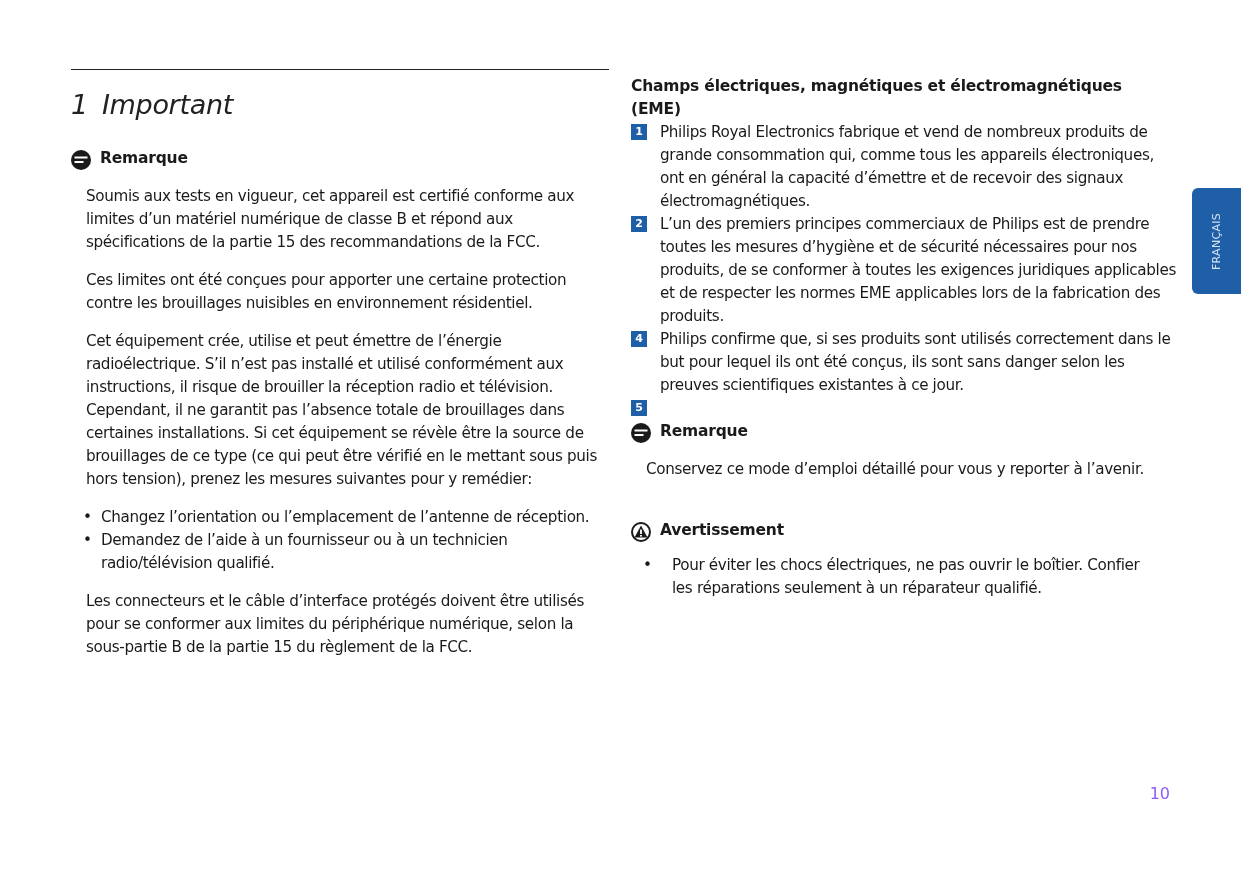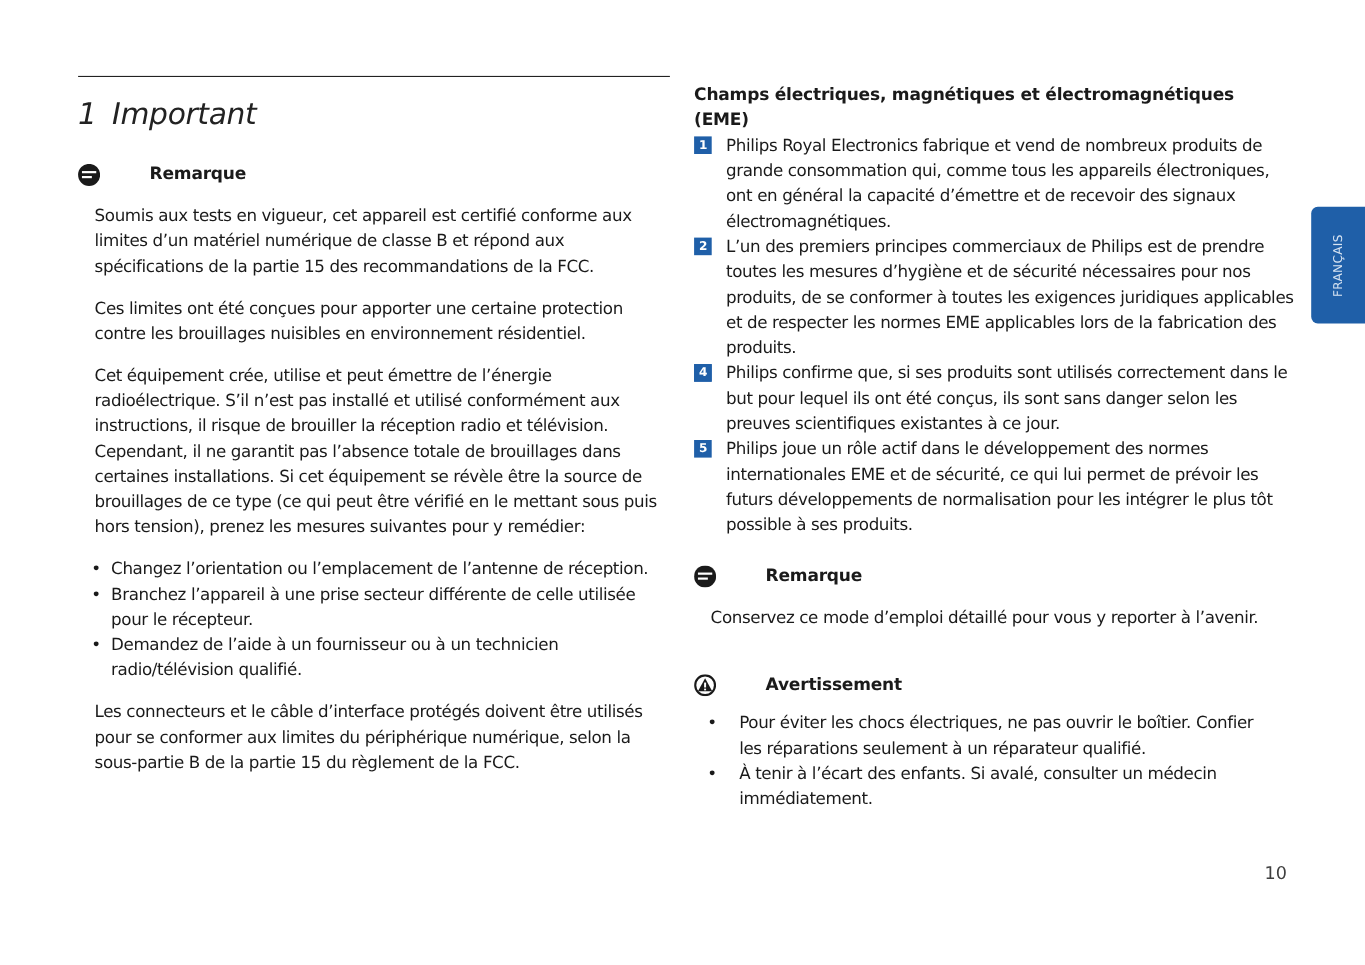--- a/index.html
+++ b/index.html
@@ -5,36 +5,36 @@
   html, body { margin: 0; padding: 0; background: #ffffff; }
   body { width: 1241px; height: 877px; position: relative; overflow: hidden;
          font-family: "DejaVu Sans", sans-serif; color: #1a1a1a; }
   .rule { position: absolute; left: 71px; top: 69px; width: 538px; height: 1px; background: #222; }
   .col-left { position: absolute; left: 71px; top: 85px; width: 545px; }
   .col-right { position: absolute; left: 631px; top: 75px; width: 545px; }
   h1.section-title { font-weight: normal; font-size: 27px; margin: 0 0 22px 0; letter-spacing: -0.3px; color: #222; line-height: 40px; font-style: italic; }
   h1.section-title .num { margin-right: 14px; }
   .body-text { font-size: 15.2px; line-height: 23px; letter-spacing: -0.35px; }
   .body-text p { margin: 15px; }
-  .note-head { display: flex; align-items: center; font-weight: bold; font-size: 15.5px; line-height: 23px; letter-spacing: -0.2px; gap: 36px; }
+  .note-head { display: flex; align-items: flex-end; font-weight: bold; font-size: 15.5px; line-height: 23px; letter-spacing: -0.2px; }
   .note-icon { width: 20px; height: 20px; margin-right: 9px; display: inline-block; }
   ul.bullets { list-style: none; margin: 12px; padding: 0; }
   ul.bullets li { position: relative; padding-left: 18px; }
   ul.bullets li::before { content: "•"; position: absolute; left: 0; top: 0; }
   ul.bullets.wide li { padding-left: 29px; }
   .subhead { font-weight: bold; font-size: 15.5px; line-height: 23px; letter-spacing: -0.2px; margin: 0; }
   ol.numbered { list-style: none; margin: 0; padding: 0; }
   ol.numbered li { position: relative; padding-left: 29px; }
   .num-badge { position: absolute; left: 0; top: 3px; width: 16px; height: 16px; background: #1f5fa8; color: #fff;
                font-size: 11px; font-weight: bold; text-align: center; line-height: 16px; font-family: "DejaVu Sans", sans-serif; }
   .spacer { height: 23px; }
   .lang-tab { position: absolute; left: 1192px; top: 188px; width: 49px; height: 106px; background: #1f5fa8;
               border-radius: 6px 0 0 6px; display: flex; align-items: center; justify-content: center; }
   .lang-tab span { color: #d8e4f2; font-size: 11px; transform: rotate(-90deg); white-space: nowrap; letter-spacing: 0.3px; }
-  .page-number { position: absolute; left: 1140px; top: 784px; width: 30px; text-align: right; font-size: 16px; color: #404040; }
+  .page-number { position: absolute; left: 1140px; top: 784px; width: 30px; text-align: right; font-size: 16px; color: #8b5cf6; }
 </style>
 </head>
 <body>
 
 <div class="rule"></div>
 
 <div class="col-left">
   <h1 class="section-title">
     <span class="num">1</span><span>Important</span>
   </h1>
@@ -47,35 +47,34 @@
     </svg>
     <span>Remarque</span>
   </div>
 
   <div class="body-text">
     <p>Soumis aux tests en vigueur, cet appareil est certifié conforme aux limites d’un matériel numérique de classe B et répond aux spécifications de la partie 15 des recommandations de la FCC.</p>
     <p>Ces limites ont été conçues pour apporter une certaine protection contre les brouillages nuisibles en environnement résidentiel.</p>
     <p>Cet équipement crée, utilise et peut émettre de l’énergie radioélectrique. S’il n’est pas installé et utilisé conformément aux instructions, il risque de brouiller la réception radio et télévision. Cependant, il ne garantit pas l’absence totale de brouillages dans certaines installations. Si cet équipement se révèle être la source de brouillages de ce type (ce qui peut être vérifié en le mettant sous puis hors tension), prenez les mesures suivantes pour y remédier:</p>
     <ul class="bullets">
       <li>Changez l’orientation ou l’emplacement de l’antenne de réception.</li>
-      <li>Branchez l’appareil à une prise secteur différente de celle utilisée pour le récepteur.</li>
       <li>Demandez de l’aide à un fournisseur ou à un technicien radio/télévision qualifié.</li>
     </ul>
     <p>Les connecteurs et le câble d’interface protégés doivent être utilisés pour se conformer aux limites du périphérique numérique, selon la sous-partie B de la partie 15 du règlement de la FCC.</p>
   </div>
 </div>
 
 <div class="col-right">
   <h2 class="subhead">Champs électriques, magnétiques et électromagnétiques (EME)</h2>
   <ol class="numbered body-text">
     <li><span class="num-badge">1</span><span>Philips Royal Electronics fabrique et vend de nombreux produits de grande consommation qui, comme tous les appareils électroniques, ont en général la capacité d’émettre et de recevoir des signaux électromagnétiques.</span></li>
     <li><span class="num-badge">2</span><span>L’un des premiers principes commerciaux de Philips est de prendre toutes les mesures d’hygiène et de sécurité nécessaires pour nos produits, de se conformer à toutes les exigences juridiques applicables et de respecter les normes EME applicables lors de la fabrication des produits.</span></li>
     <li><span class="num-badge">3</span></li>
     <li><span class="num-badge">4</span><span>Philips confirme que, si ses produits sont utilisés correctement dans le but pour lequel ils ont été conçus, ils sont sans danger selon les preuves scientifiques existantes à ce jour.</span></li>
-    <li><span class="num-badge">5</span><span>Philips joue un rôle actif dans le développement des normes internationales EME et de sécurité, ce qui lui permet de prévoir les futurs développements de normalisation pour les intégrer le plus tôt possible à ses produits.</span></li>
+    <li><span class="num-badge">5</span></li>
   </ol>
 
   <div class="spacer"></div>
 
   <div class="note-head">
     <svg class="note-icon" viewBox="0 0 20 20">
       <circle cx="10" cy="10" r="10" fill="#1a1a1a"></circle>
       <rect x="3.5" y="6.5" width="13" height="2" fill="#fff"></rect>
       <rect x="3.5" y="11" width="9" height="2" fill="#fff"></rect>
     </svg>
@@ -92,21 +91,20 @@
       <circle cx="10" cy="10" r="9" fill="none" stroke="#1a1a1a" stroke-width="2"></circle>
       <path d="M10 3.5 L16.5 15.5 L3.5 15.5 Z" fill="#1a1a1a"></path>
       <rect x="9.1" y="7.5" width="1.8" height="4.5" fill="#fff"></rect>
       <rect x="9.1" y="13" width="1.8" height="1.6" fill="#fff"></rect>
     </svg>
     <span>Avertissement</span>
   </div>
   <div class="body-text">
     <ul class="bullets wide">
       <li>Pour éviter les chocs électriques, ne pas ouvrir le boîtier. Confier les réparations seulement à un réparateur qualifié.</li>
-      <li>À tenir à l’écart des enfants. Si avalé, consulter un médecin immédiatement.</li>
     </ul>
   </div>
 </div>
 
 <div class="lang-tab">
   <span>FRANÇAIS</span>
 </div>
 
 <div class="page-number">10</div>
 

